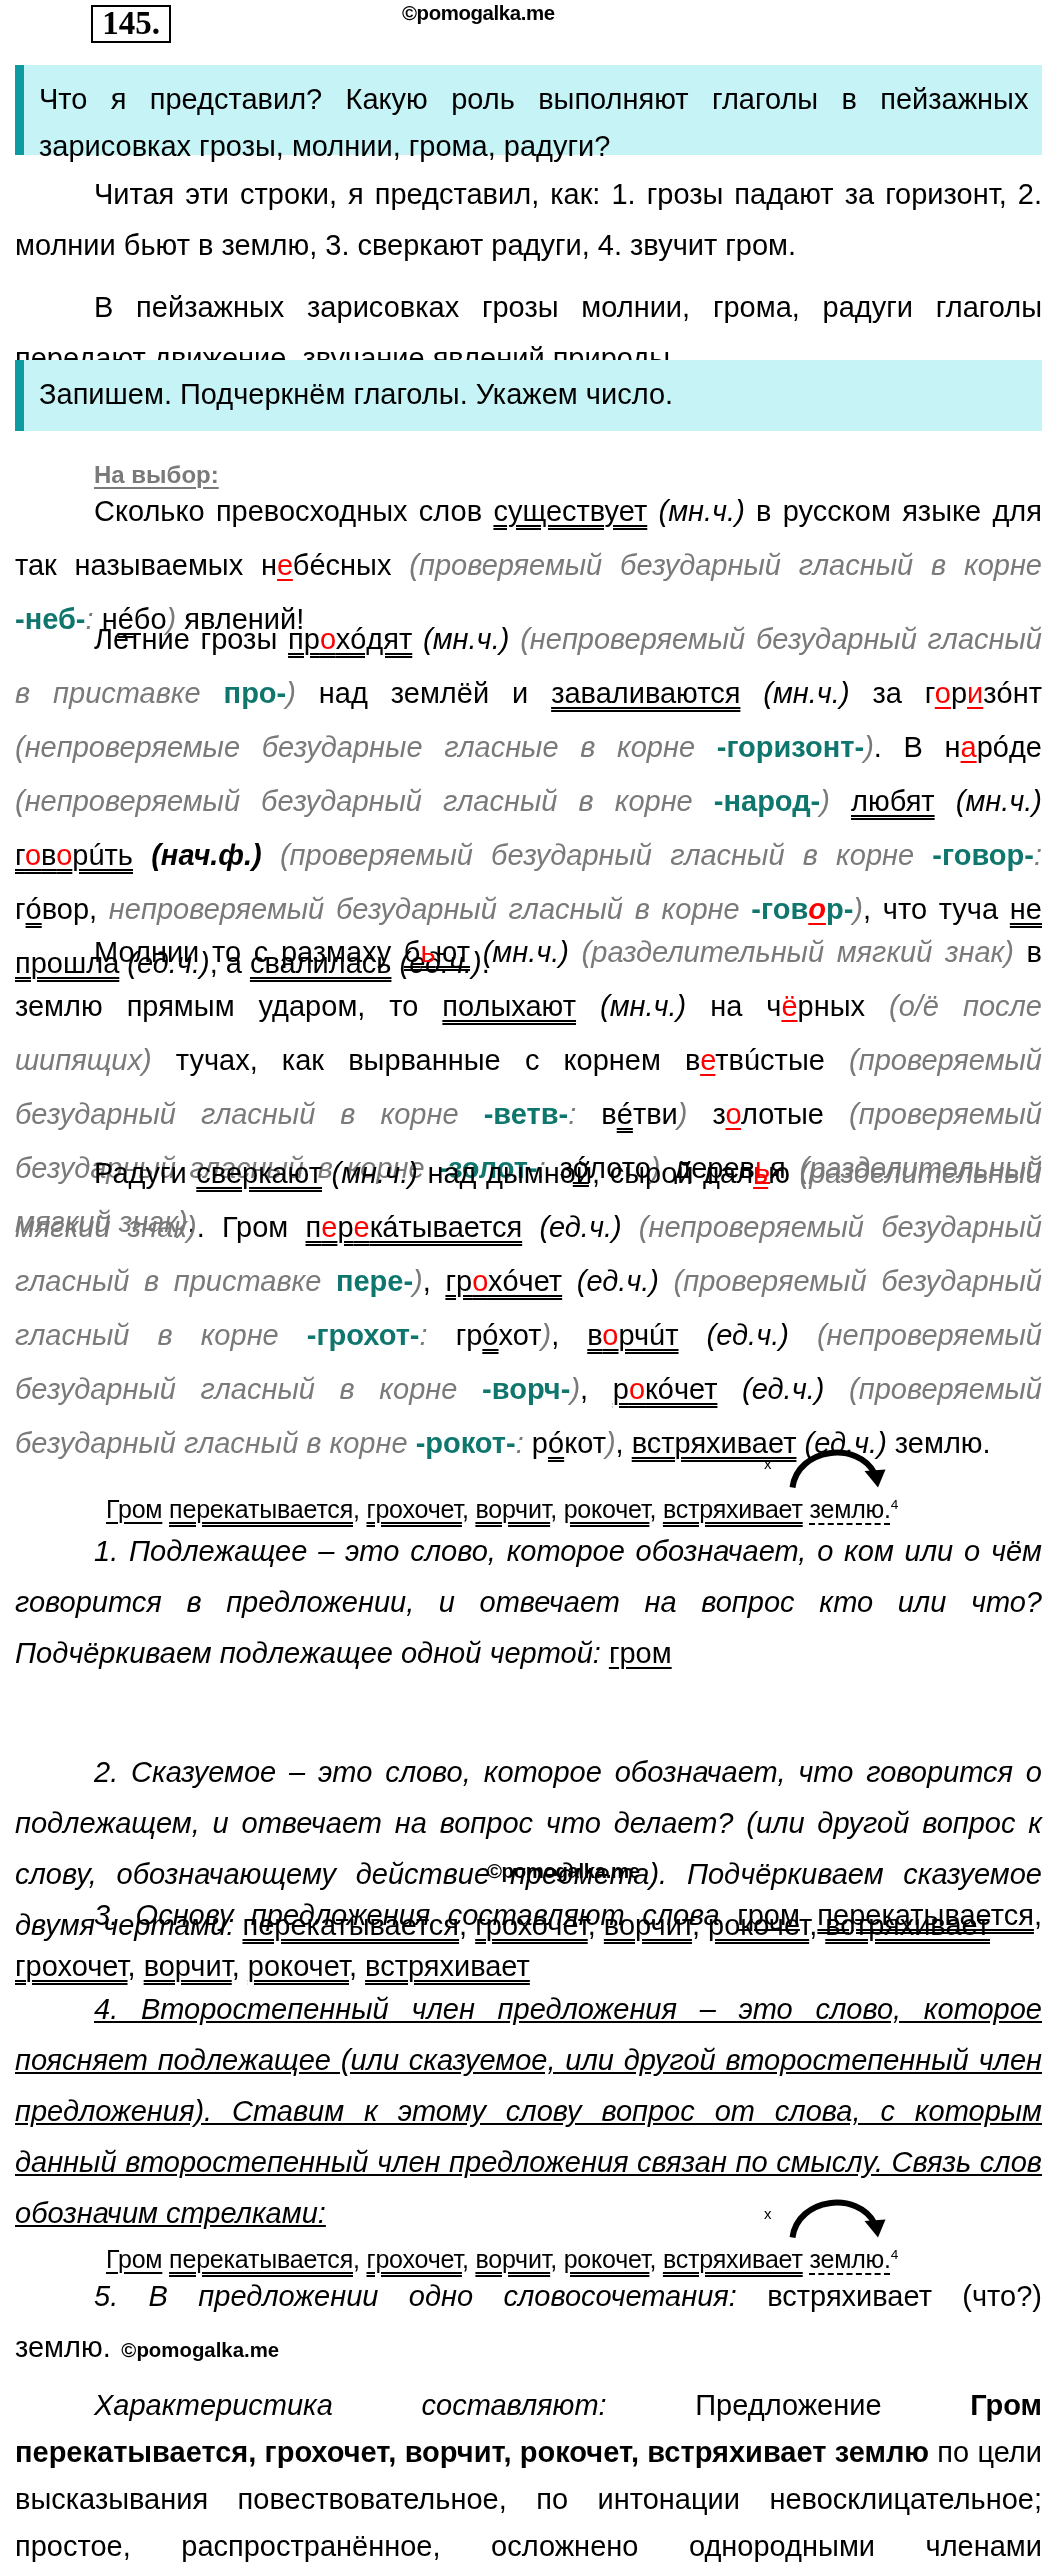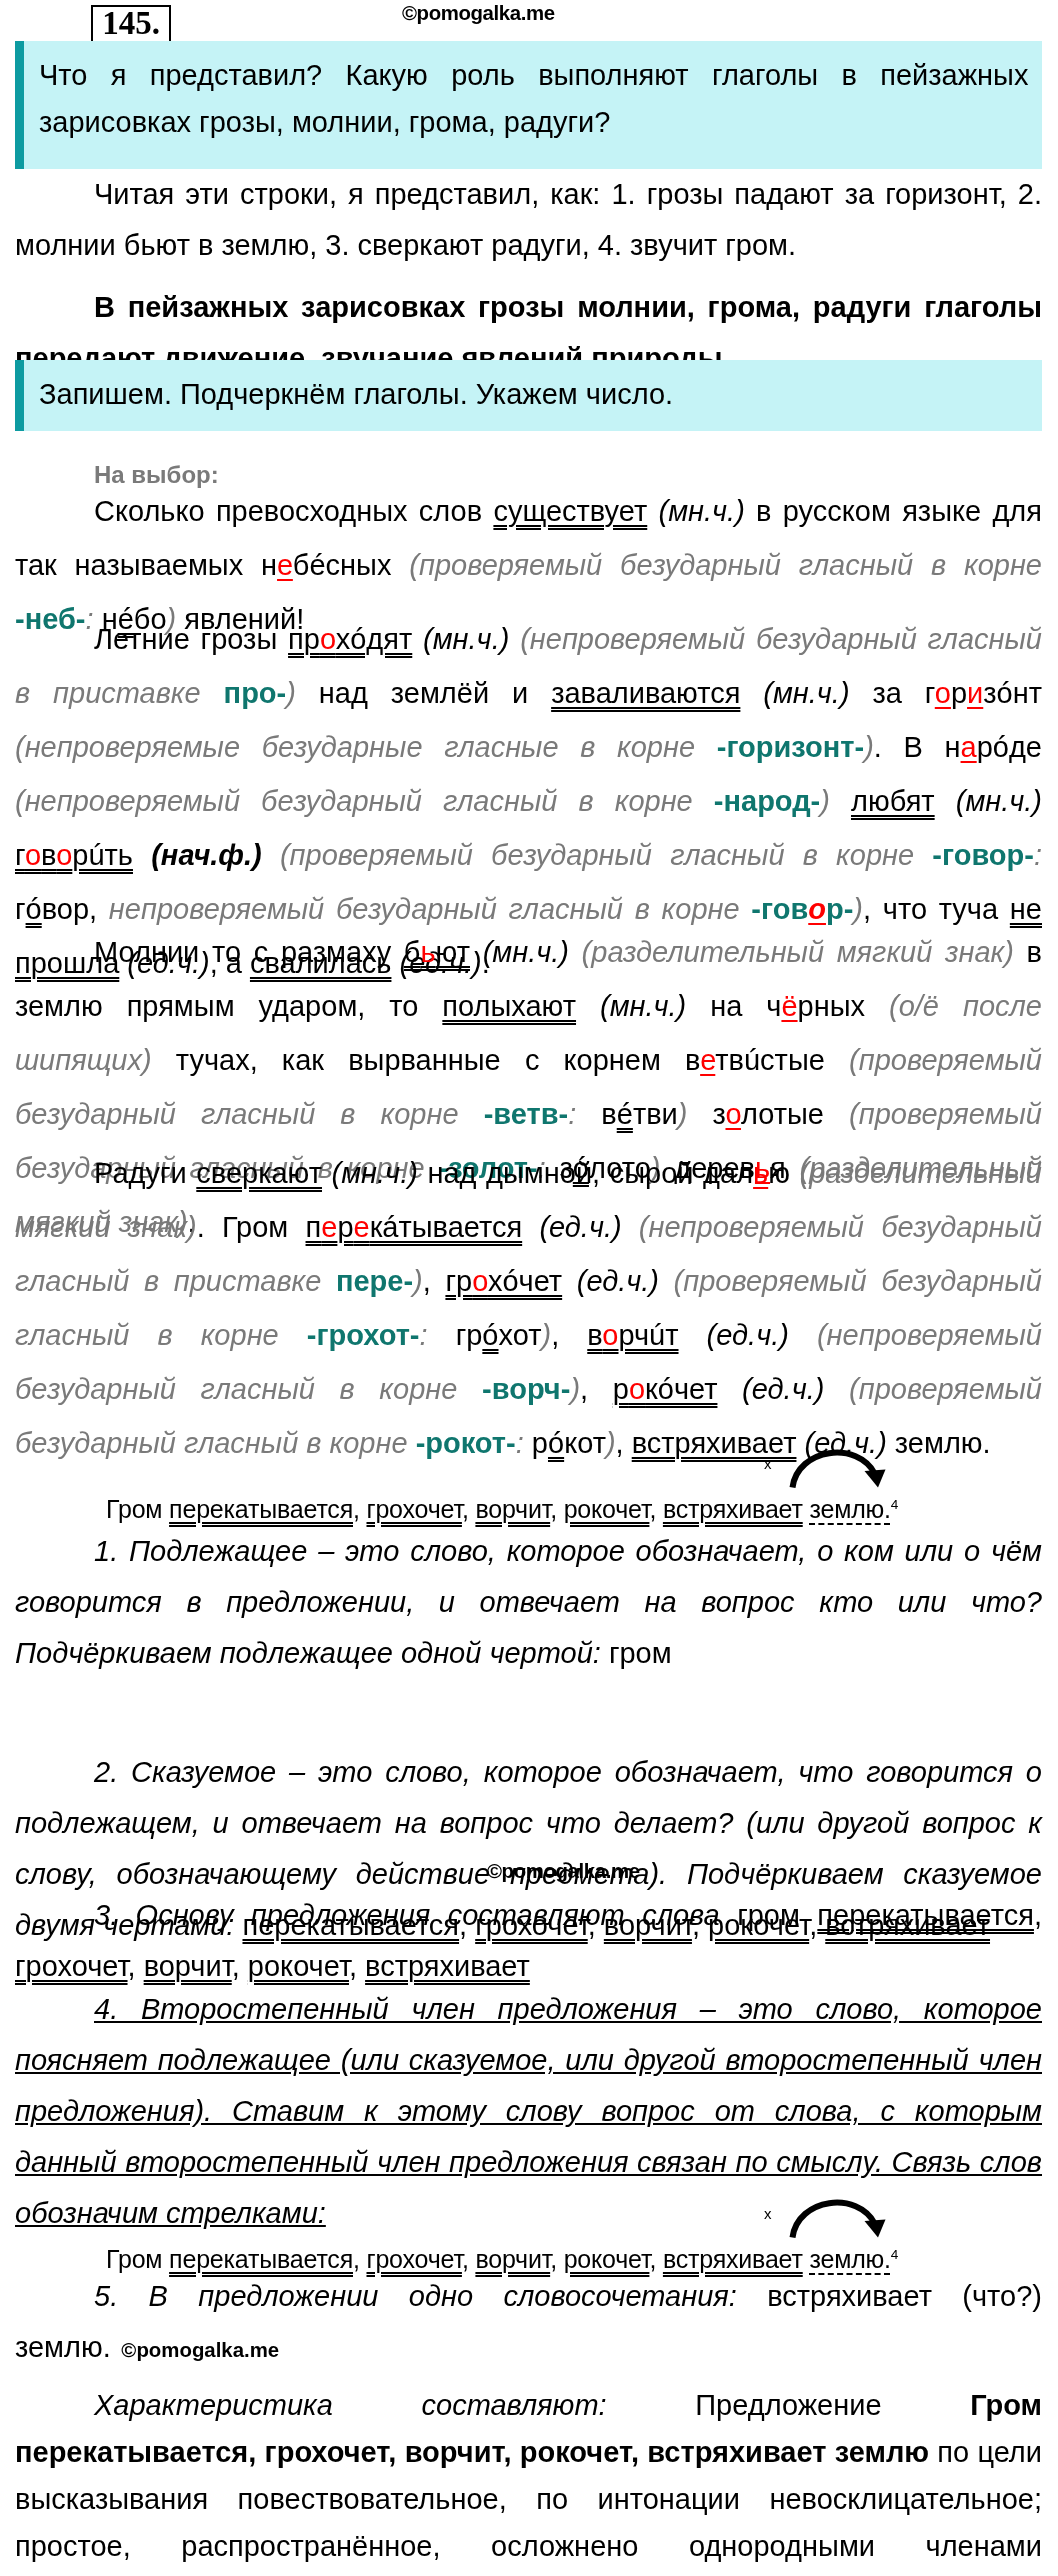--- a/index.html
+++ b/index.html
@@ -15,46 +15,46 @@
           border-left: 9px solid #0d9ba1; box-sizing: border-box;
           padding: 10.6px 13.6px 10.6px 15px; font-size: 29px; line-height: 47px;
           text-align: justify; }
   .block { position: absolute; left: 15px; width: 1027px; font-size: 29px;
            line-height: 54px; text-align: justify; }
   .indent { text-indent: 79px; }
   .gray { color: #7a7a7a; font-style: italic; }
   .grayb { color: #0f766e; font-weight: bold; font-style: normal; }
   .it { font-style: italic; }
   .b { font-weight: bold; }
-  .u1 { text-decoration-thickness: 1.5px; text-underline-offset: 3.8px; }
+  .u1 { text-decoration: underline; text-decoration-thickness: 1.5px; text-underline-offset: 3.8px; }
   .u2 { text-decoration: underline double; text-decoration-thickness: 1.5px; text-underline-offset: 3.8px; }
   .ud { text-decoration: underline dashed; text-decoration-thickness: 2.3px; text-underline-offset: 4.5px; }
   .red { color: #ff0000; }
   .redu { color: #ff0000; text-decoration: underline; text-decoration-color: #ff0000;
           text-decoration-thickness: 2.3px; text-underline-offset: 3.8px; }
   .choice { color: #7a7a7a; font-weight: bold; font-size: 24px; }
   .scheme { position: absolute; left: 106px; font-size: 25px; line-height: 34px; letter-spacing: -0.2px; }
   .scheme sup { font-size: 13.6px; }
   .x-mark { position: absolute; font-size: 15px; }
   .arrow { position: absolute; }
   .small-wm { font-size: 20.4px; font-weight: bold; margin-left: 10.6px; }
 </style>
 </head>
 <body>
 
 <div class="num-box">145.</div>
 <div class="wm" style="left:402px; top:1.5px;">©pomogalka.me</div>
 
-<div class="qbox" style="top:41px; height:128px;">
+<div class="qbox" style="top:65px; height:90px;">
   <span>Что я представил? Какую роль выполняют глаголы в пейзажных зарисовках грозы, молнии, грома, радуги?</span>
 </div>
 
 <div class="block" style="top:169px; line-height:51px;">
   <div class="indent">Читая эти строки, я представил, как: 1. грозы падают за горизонт, 2. молнии бьют в землю, 3. сверкают радуги, 4. звучит гром.</div>
-  <div class="indent" style="margin-top:10.6px;font-weight:bold;">В пейзажных зарисовках грозы молнии, грома, радуги глаголы передают движение, звучание явлений природы.</div>
+  <div class="indent" style="margin-top:10.6px;">В пейзажных зарисовках грозы молнии, грома, радуги глаголы передают движение, звучание явлений природы.</div>
 </div>
 
 <div class="qbox" style="top:360px; height:71px;">
   <span>Запишем. Подчеркнём глаголы. Укажем число.</span>
 </div>
 
 <div class="block" style="top:446px;">
   <span class="choice u1 indent" style="margin-left:79px;">На выбор:</span>
 </div>
 

